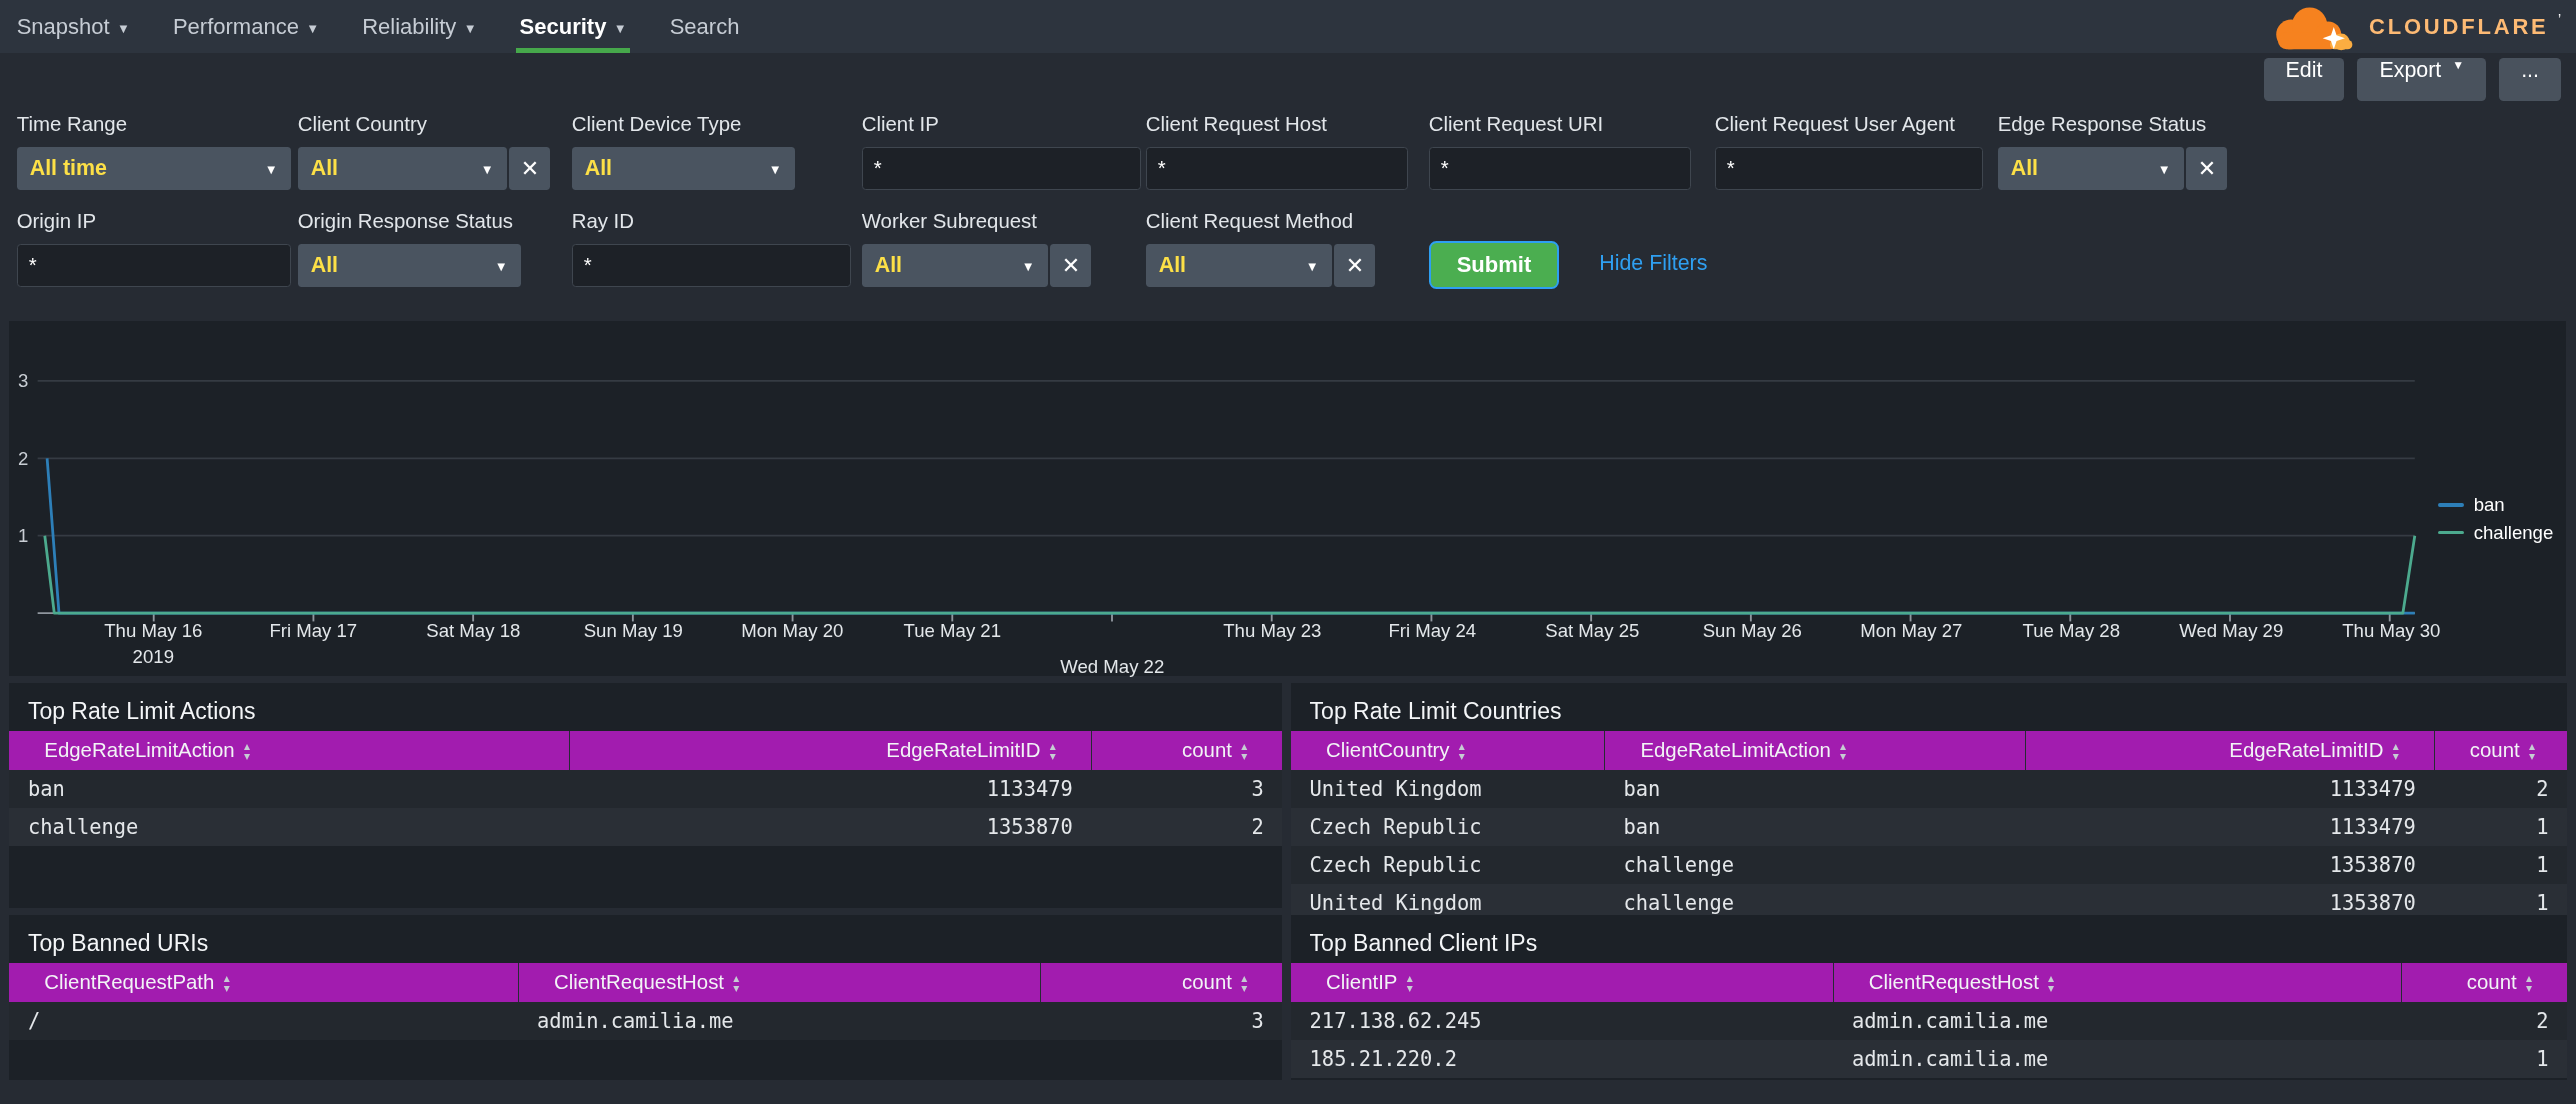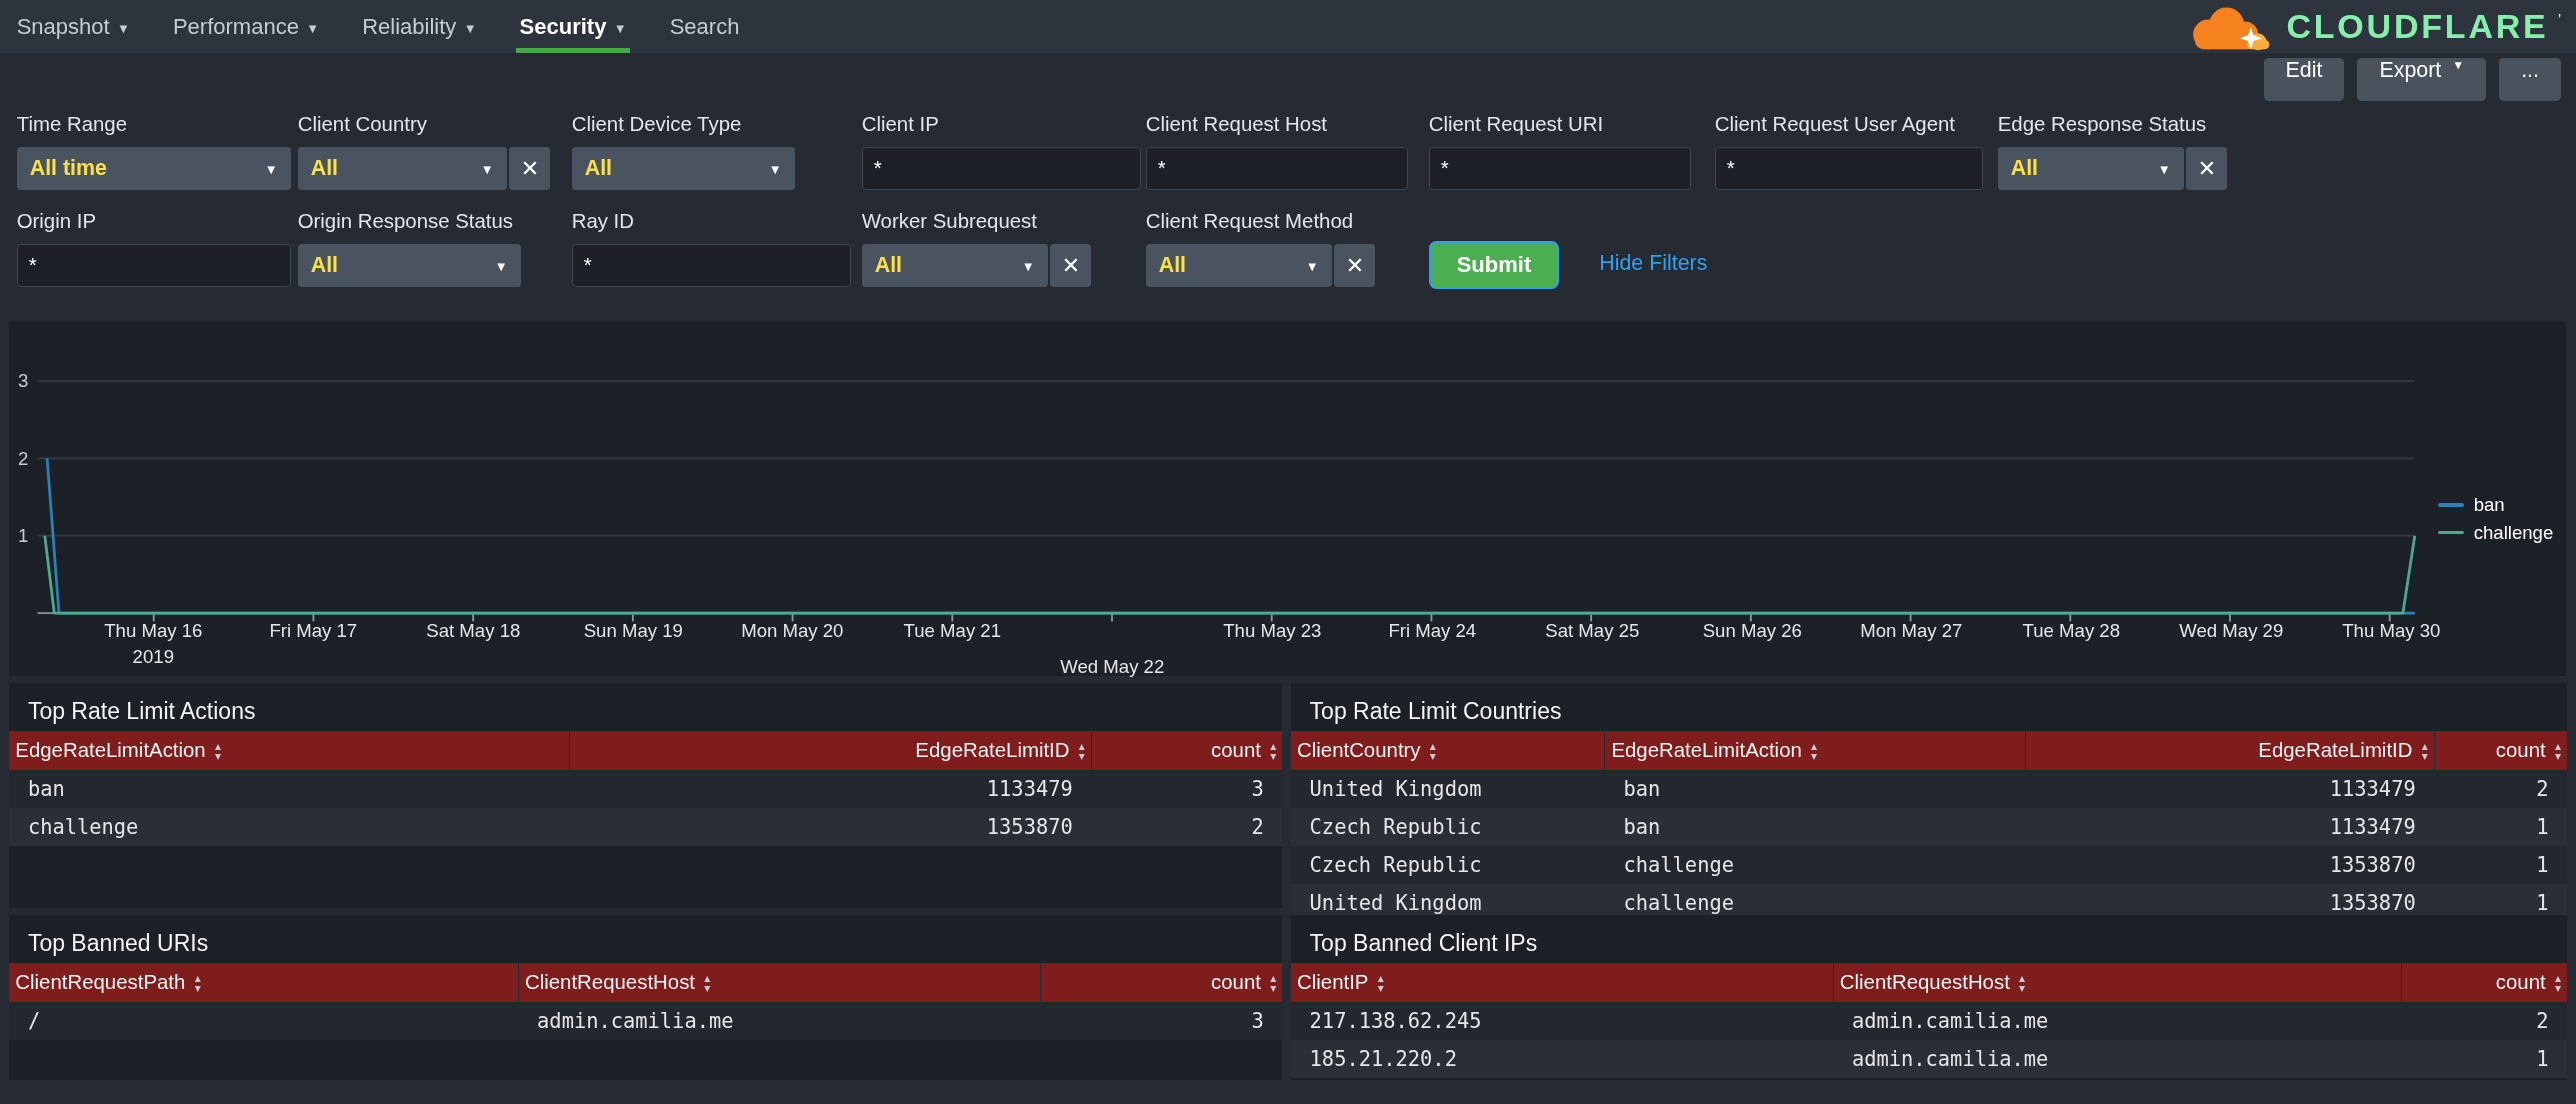--- a/index.html
+++ b/index.html
@@ -8,21 +8,21 @@
 
   
   .navbar{position:absolute;left:0;top:0;width:2576px;height:53px;background:#2d343e;
           display:flex;align-items:center;padding-left:16.7px;box-sizing:border-box;}
   .nav-item{position:relative;height:53px;display:flex;align-items:center;gap:7.4px;
             margin-right:43px;font-size:22px;color:#c6ccd4;cursor:pointer;}
   .nav-item.active{color:#ffffff;font-weight:700;}
   .nav-item .ncaret{font-size:13px;color:#c6ccd4;transform:translateY(1.9px);}
   .nav-underline{position:absolute;left:-3.7px;right:-3.7px;bottom:0;height:4.6px;background:#46a84b;}
   .logo{position:absolute;right:15px;top:0;height:53px;display:flex;align-items:center;gap:9.3px;}
-  .logo-text{font-size:34px;font-weight:700;letter-spacing:2.8px;color:#86efac;}
+  .logo-text{font-size:22px;font-weight:700;letter-spacing:2.8px;color:#fdba74;}
   .logo-mark{font-size:14px;color:#ffffff;transform:translateY(-8.4px);}
 
   
   .page-title{position:absolute;left:16.7px;top:69px;font-size:32px;font-weight:700;color:#ffffff;}
   .header-buttons{position:absolute;right:15px;top:58px;display:flex;gap:13px;}
   .hbtn{height:43px;background:#49525d;border:none;border-radius:4.6px;color:#ffffff;
         font-size:21.4px;font-family:"Liberation Sans",sans-serif;padding:0 22px;cursor:pointer;
         display:flex;align-items:flex-start;gap:11px;}
   .hbtn .bcaret{font-size:12px;}
 
@@ -58,22 +58,22 @@
   .xlab{position:absolute;width:160px;text-align:center;font-size:18.6px;color:#e3e7ea;}
   .xlab .sub{margin-top:3.7px;font-size:18.6px;color:#e3e7ea;text-align:center;}
   .legend{position:absolute;right:13px;top:173px;display:flex;flex-direction:column;gap:5.6px;}
   .legend-item{display:flex;align-items:center;gap:9.3px;cursor:pointer;}
   .legend-dash{width:26px;height:3.7px;border-radius:1.9px;background:#888;}
   .legend-label{font-size:18.6px;color:#ffffff;}
 
   
   .tblwrap{position:absolute;left:0;right:0;top:48px;}
   table.tbl{width:100%;border-collapse:collapse;table-layout:fixed;}
-  table.tbl th{height:39px;background:#7f1d1d;color:#f2f4f6;font-size:20.4px;font-weight:400;
-               padding:0 6px;white-space:nowrap;overflow:hidden;cursor:pointer;}
+  table.tbl th{height:39px;background:#a21caf;color:#f2f4f6;font-size:20.4px;font-weight:400;
+               padding:0 35px;white-space:nowrap;overflow:hidden;cursor:pointer;}
   table.tbl th + th{border-left:1.9px solid #262b33;}
   table.tbl td{height:38px;font-family:"DejaVu Sans Mono",monospace;font-size:20.4px;color:#e4e7ea;
                padding:0 18.6px;white-space:nowrap;overflow:hidden;}
   table.tbl tbody tr:nth-child(odd){background:#23282e;}
   table.tbl tbody tr:nth-child(even){background:#2a2f36;}
   .al-left{text-align:left;}
   .al-right{text-align:right;}
   .sort{display:inline-block;vertical-align:middle;margin-left:9.3px;color:#c6ccd3;}
   .sort i{display:block;font-style:normal;font-size:12px;line-height:9.3px;}
 

